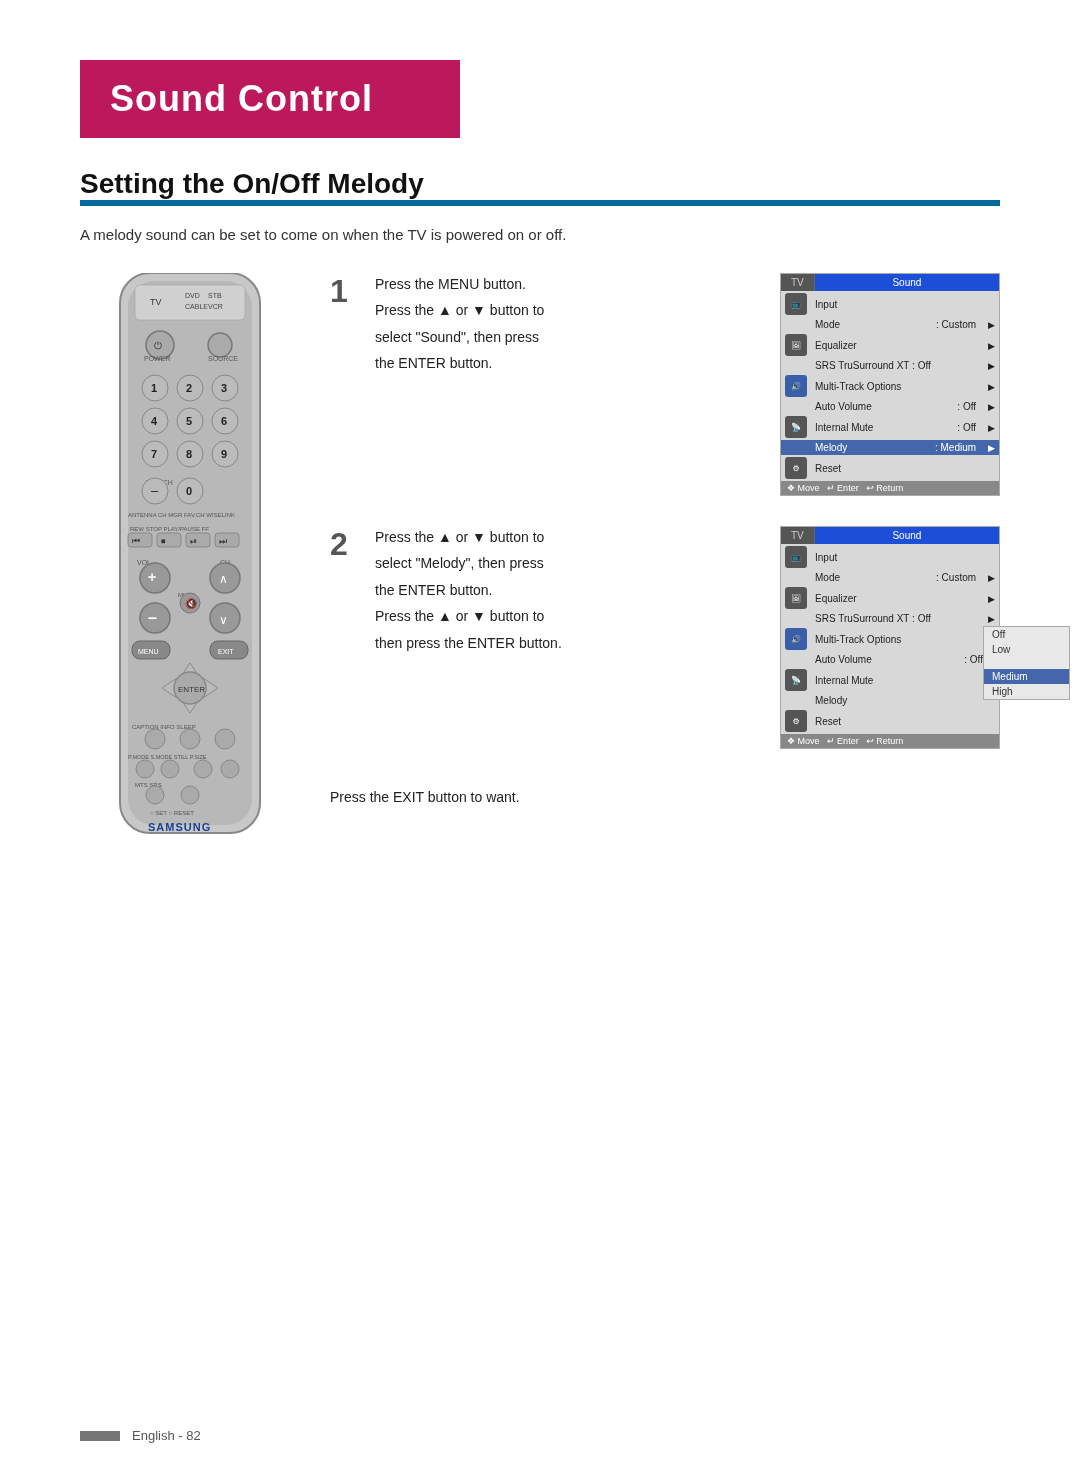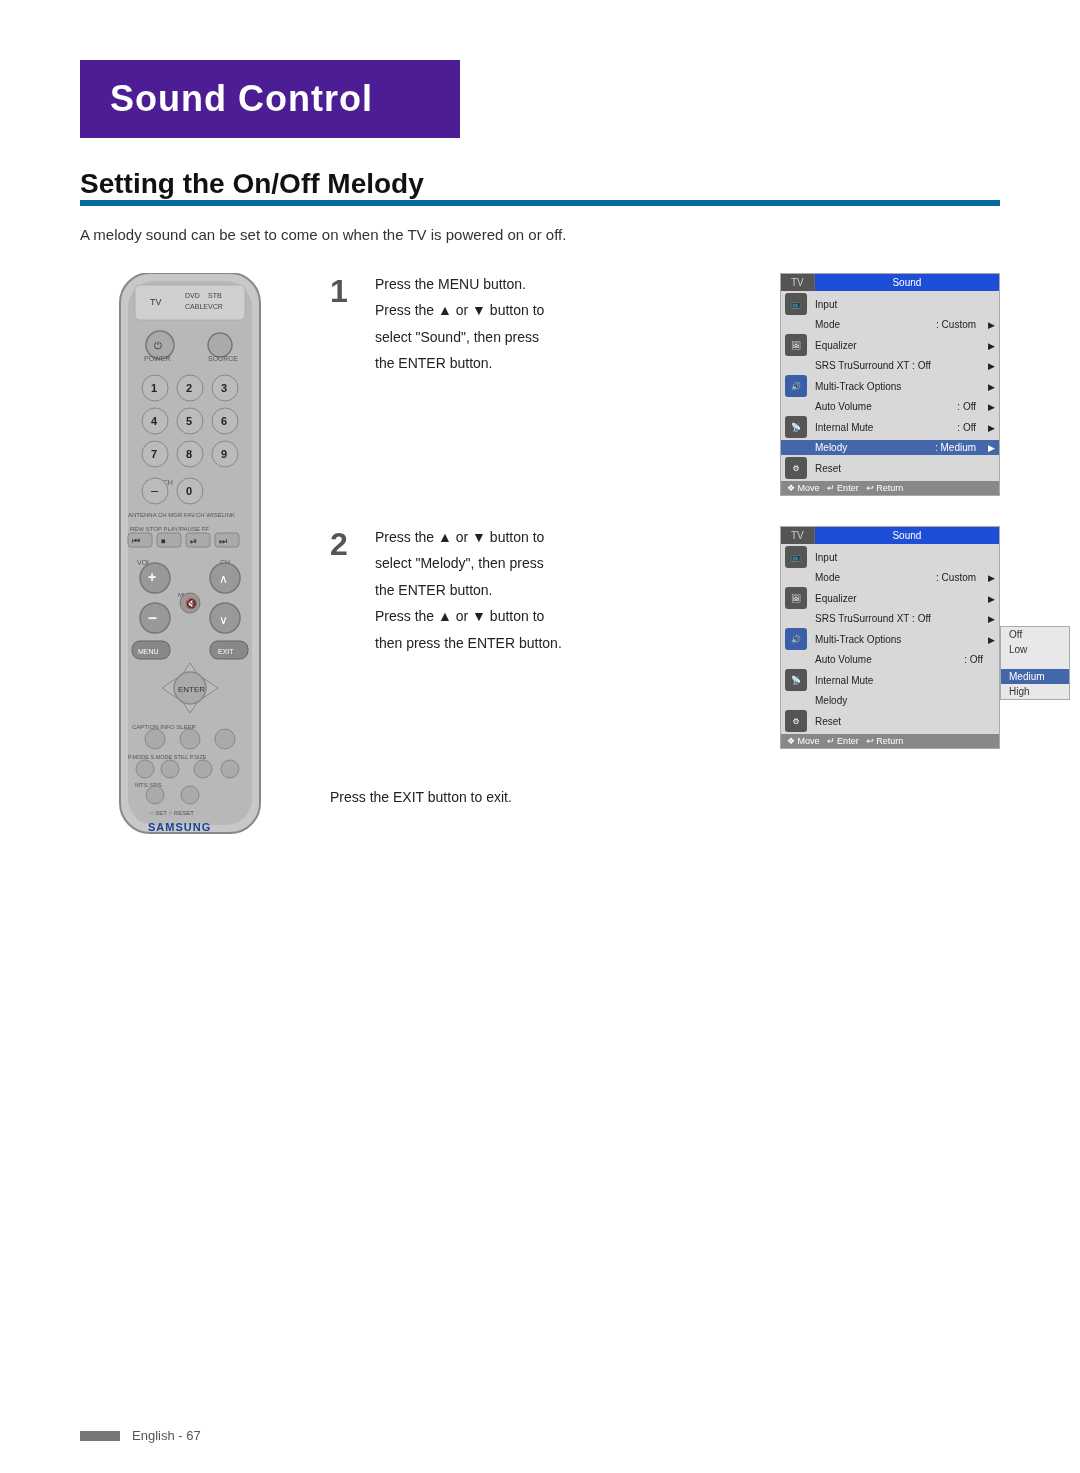--- a/index.html
+++ b/index.html
@@ -7,21 +7,21 @@
       width: 1080px;
       min-height: 1473px;
       background: #ffffff;
       font-family: Arial, sans-serif;
       color: #222;
       position: relative;
     }
 
     
     .header-banner {
-      background: #4c1d95;
+      background: #be185d;
       margin: 60px 80px 0 80px;
       padding: 18px 30px;
       display: inline-block;
       min-width: 380px;
     }
     .header-banner h1 {
       font-size: 36px;
       font-weight: bold;
       color: #fff;
       letter-spacing: 1px;
@@ -558,36 +558,36 @@
                 <span class="tv-menu-label">Reset</span>
               </div>
             </div>
 
           </div>
           <div class="tv-menu-footer">
             <span>❖ Move &nbsp; ↵ Enter &nbsp; ↩ Return</span>
           </div>
         </div>
 
-        <div style="position:absolute; top:100px; right:-70px; background:#e8e8e8; border:1px solid #aaa; width:70px; z-index:10;">
+        <div style="position:absolute; top:100px; right:-70px; background:#e8e8e8; border:1px solid #aaa; width:87px; z-index:10;">
           <div class="tv-sub-menu-row" style="padding:2px 8px; font-size:10px; color:#333;">Off</div>
           <div class="tv-sub-menu-row" style="padding:2px 8px; font-size:10px; color:#333;">Low</div>
           <div class="tv-sub-menu-row selected" style="padding:2px 8px; font-size:10px; background:#4466aa; color:#fff;margin-top:12px;">Medium</div>
           <div class="tv-sub-menu-row" style="padding:2px 8px; font-size:10px; color:#333;">High</div>
         </div>
       </div>
     </div>
 
     <div class="exit-step">
-      <p>Press the EXIT button to exit.</p>
+      <p>Press the EXIT button to want.</p>
     </div>
 
   </div>
 </div>
 
 
 <div class="page-footer">
   <div class="footer-bar"></div>
-  <span class="footer-text">English - 67</span>
+  <span class="footer-text">English - 82</span>
 </div>
 
 
 
 
 </body></html>

